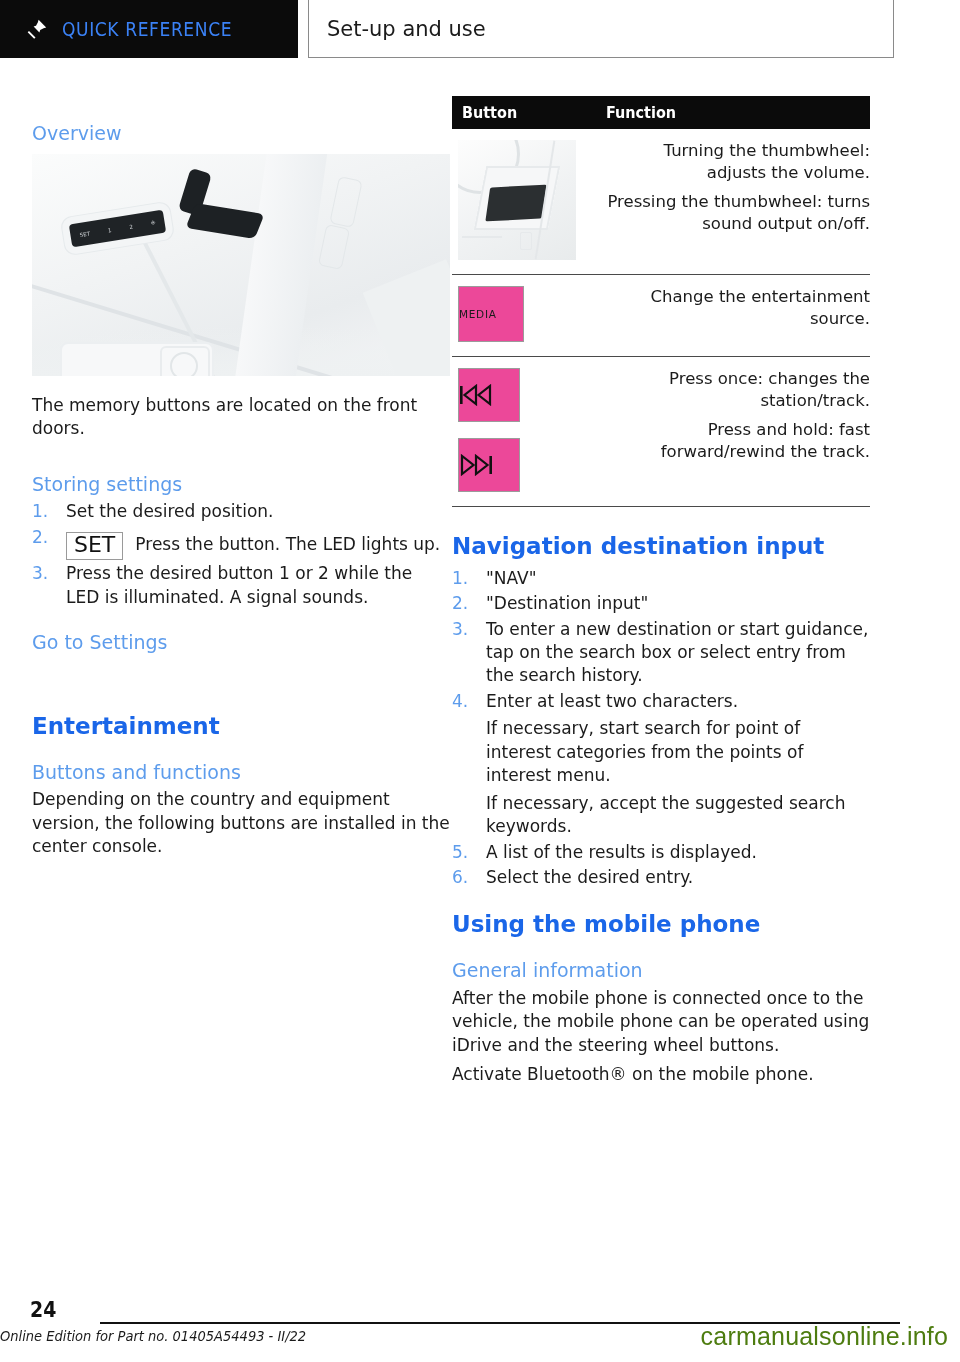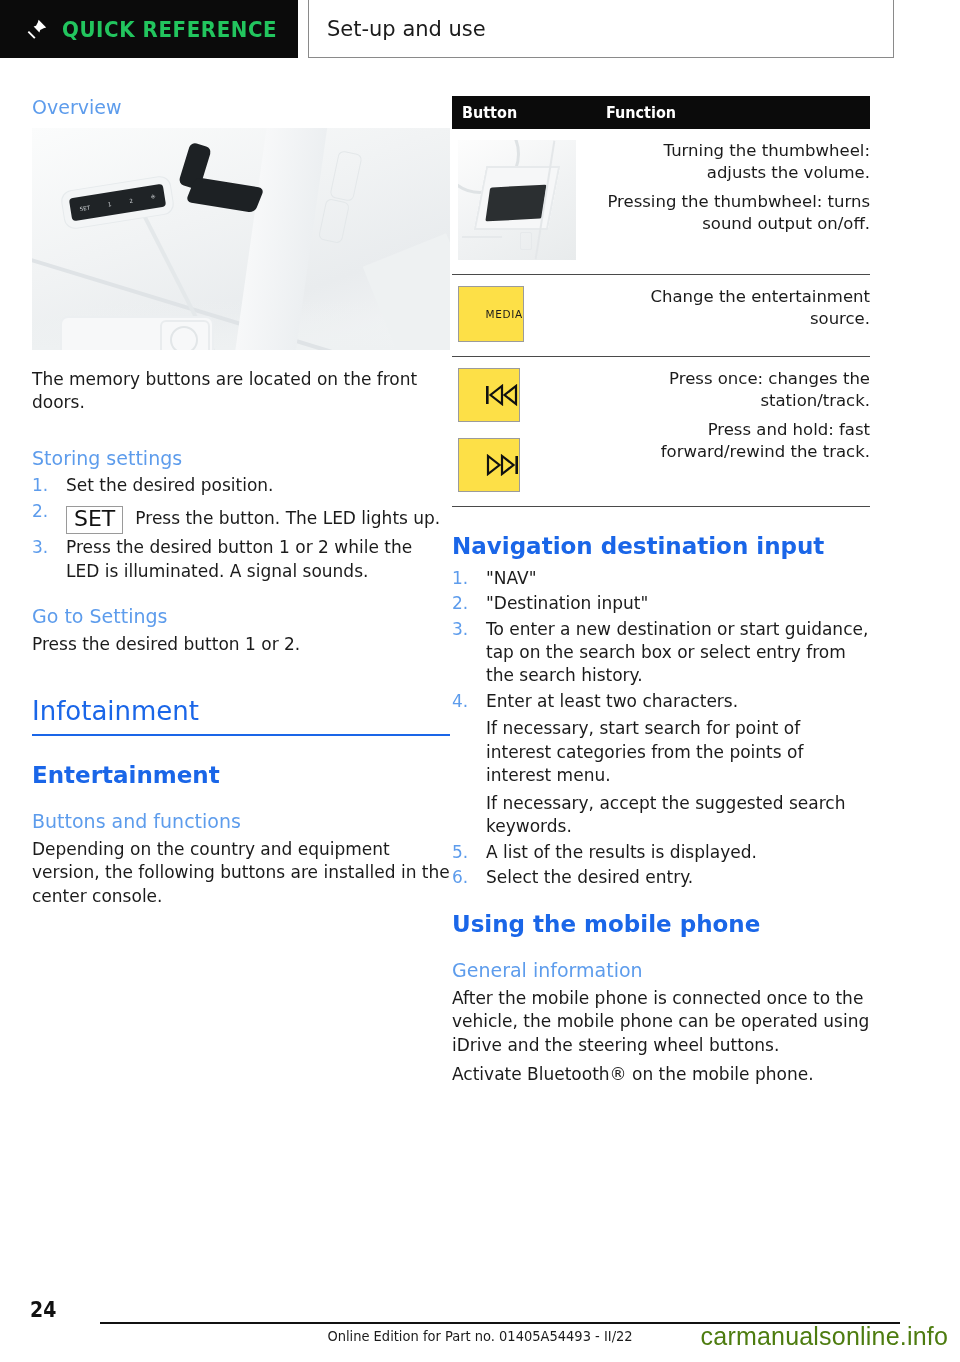--- a/index.html
+++ b/index.html
@@ -25,23 +25,23 @@
     padding-left:26px;
   }
   .pin-icon{
     width:22px;height:22px;
     position:relative;
     flex:0 0 auto;
     margin-right:14px;
   }
   .pin-icon svg{display:block;}
   .header-tab-label{
-    color:#22c55e;
-    font-size:22px;
-    font-weight:bold;
+    color:#3b82f6;
+    font-size:19px;
+    font-weight:normal;
     letter-spacing:0.6px;
     font-family:"DejaVu Sans Condensed","Liberation Sans",sans-serif;
   }
   .header-title-box{
     position:absolute; left:308px; top:0;
     width:586px; height:58px;
     border:1px solid #8a8a8a;
     border-top:none;
     box-sizing:border-box;
     display:flex; align-items:center;
@@ -52,21 +52,21 @@
     font-size:21px;
     color:#1b1b1b;
   }
 
   
   .col{
     position:absolute;
     top:96px;
     width:418px;
   }
-  .col-left{ left:32px; }
+  .col-left{ left:32px;margin-top:26px; }
   .col-right{ left:452px; }
 
   h2.sec{
     color:#1a66e8;
     font-size:26px;
     font-weight:normal;
     margin:0 0 6px 0;
     padding-bottom:8px;
     border-bottom:2px solid #1a66e8;
     line-height:1.15;
@@ -280,22 +280,22 @@
   }
   .tw-photo .ln3{
     position:absolute;left:62px;top:92px;width:10px;height:16px;
     border:1.5px solid #e6e9eb;border-radius:2px;
   }
 
   
   .keybox{
     width:62px;height:54px;
     border:1px solid #9b9b9b;
-    background:#fde047;
-    display:flex;align-items:center;justify-content:flex-end;
+    background:#ec4899;
+    display:flex;align-items:center;justify-content:flex-start;
     box-sizing:border-box;
   }
   .keybox.media-key{ width:66px;height:56px; }
   .keybox .media-txt{
     font-size:10.5px;
     letter-spacing:0.7px;
     color:#1b1b1b;
     font-family:"DejaVu Sans",sans-serif;
   }
   .keybox.track{ margin-bottom:16px; }
@@ -308,23 +308,24 @@
   .pagenum{
     position:absolute;left:30px;top:22px;
     font-size:21px;font-weight:bold;color:#111;
     font-family:"DejaVu Sans Condensed","Liberation Sans",sans-serif;
   }
   .footrule{
     position:absolute;left:100px;top:46px;width:800px;height:2px;background:#111;
   }
   .footnote{
     position:absolute;left:0;top:52px;width:960px;
-    text-align:center;
+    text-align:left;
     font-size:14.5px;color:#1b1b1b;
     font-family:"DejaVu Sans Condensed","Liberation Sans",sans-serif;
+    font-style:italic;
   }
   .watermark{
     position:absolute;right:12px;top:46px;
     font-size:25px;color:#4d7c0f;
     font-family:"Liberation Sans",sans-serif;
     letter-spacing:0.2px;
   }
 </style>
 </head>
 <body>
@@ -388,25 +389,23 @@
     </li>
     <li>
       <span class="num">3.</span>
       <span>Press the desired button 1 or 2 while the LED is illuminated. A signal sounds.</span>
     </li>
   </ol>
 
   <div class="sp20"></div>
 
   <h3 class="sub">Go to Settings</h3>
-  <p class="body">Press the desired button 1 or 2.</p>
 
   <div class="sp34"></div>
 
-  <h2 class="sec">Infotainment</h2>
 
   <div class="sp20"></div>
 
   <h2 class="plain">Entertainment</h2>
 
   <div class="sp14"></div>
 
   <h3 class="sub">Buttons and functions</h3>
   <p class="body">Depending on the country and equipment version, the following buttons are installed in the center console.</p>
 </div>

